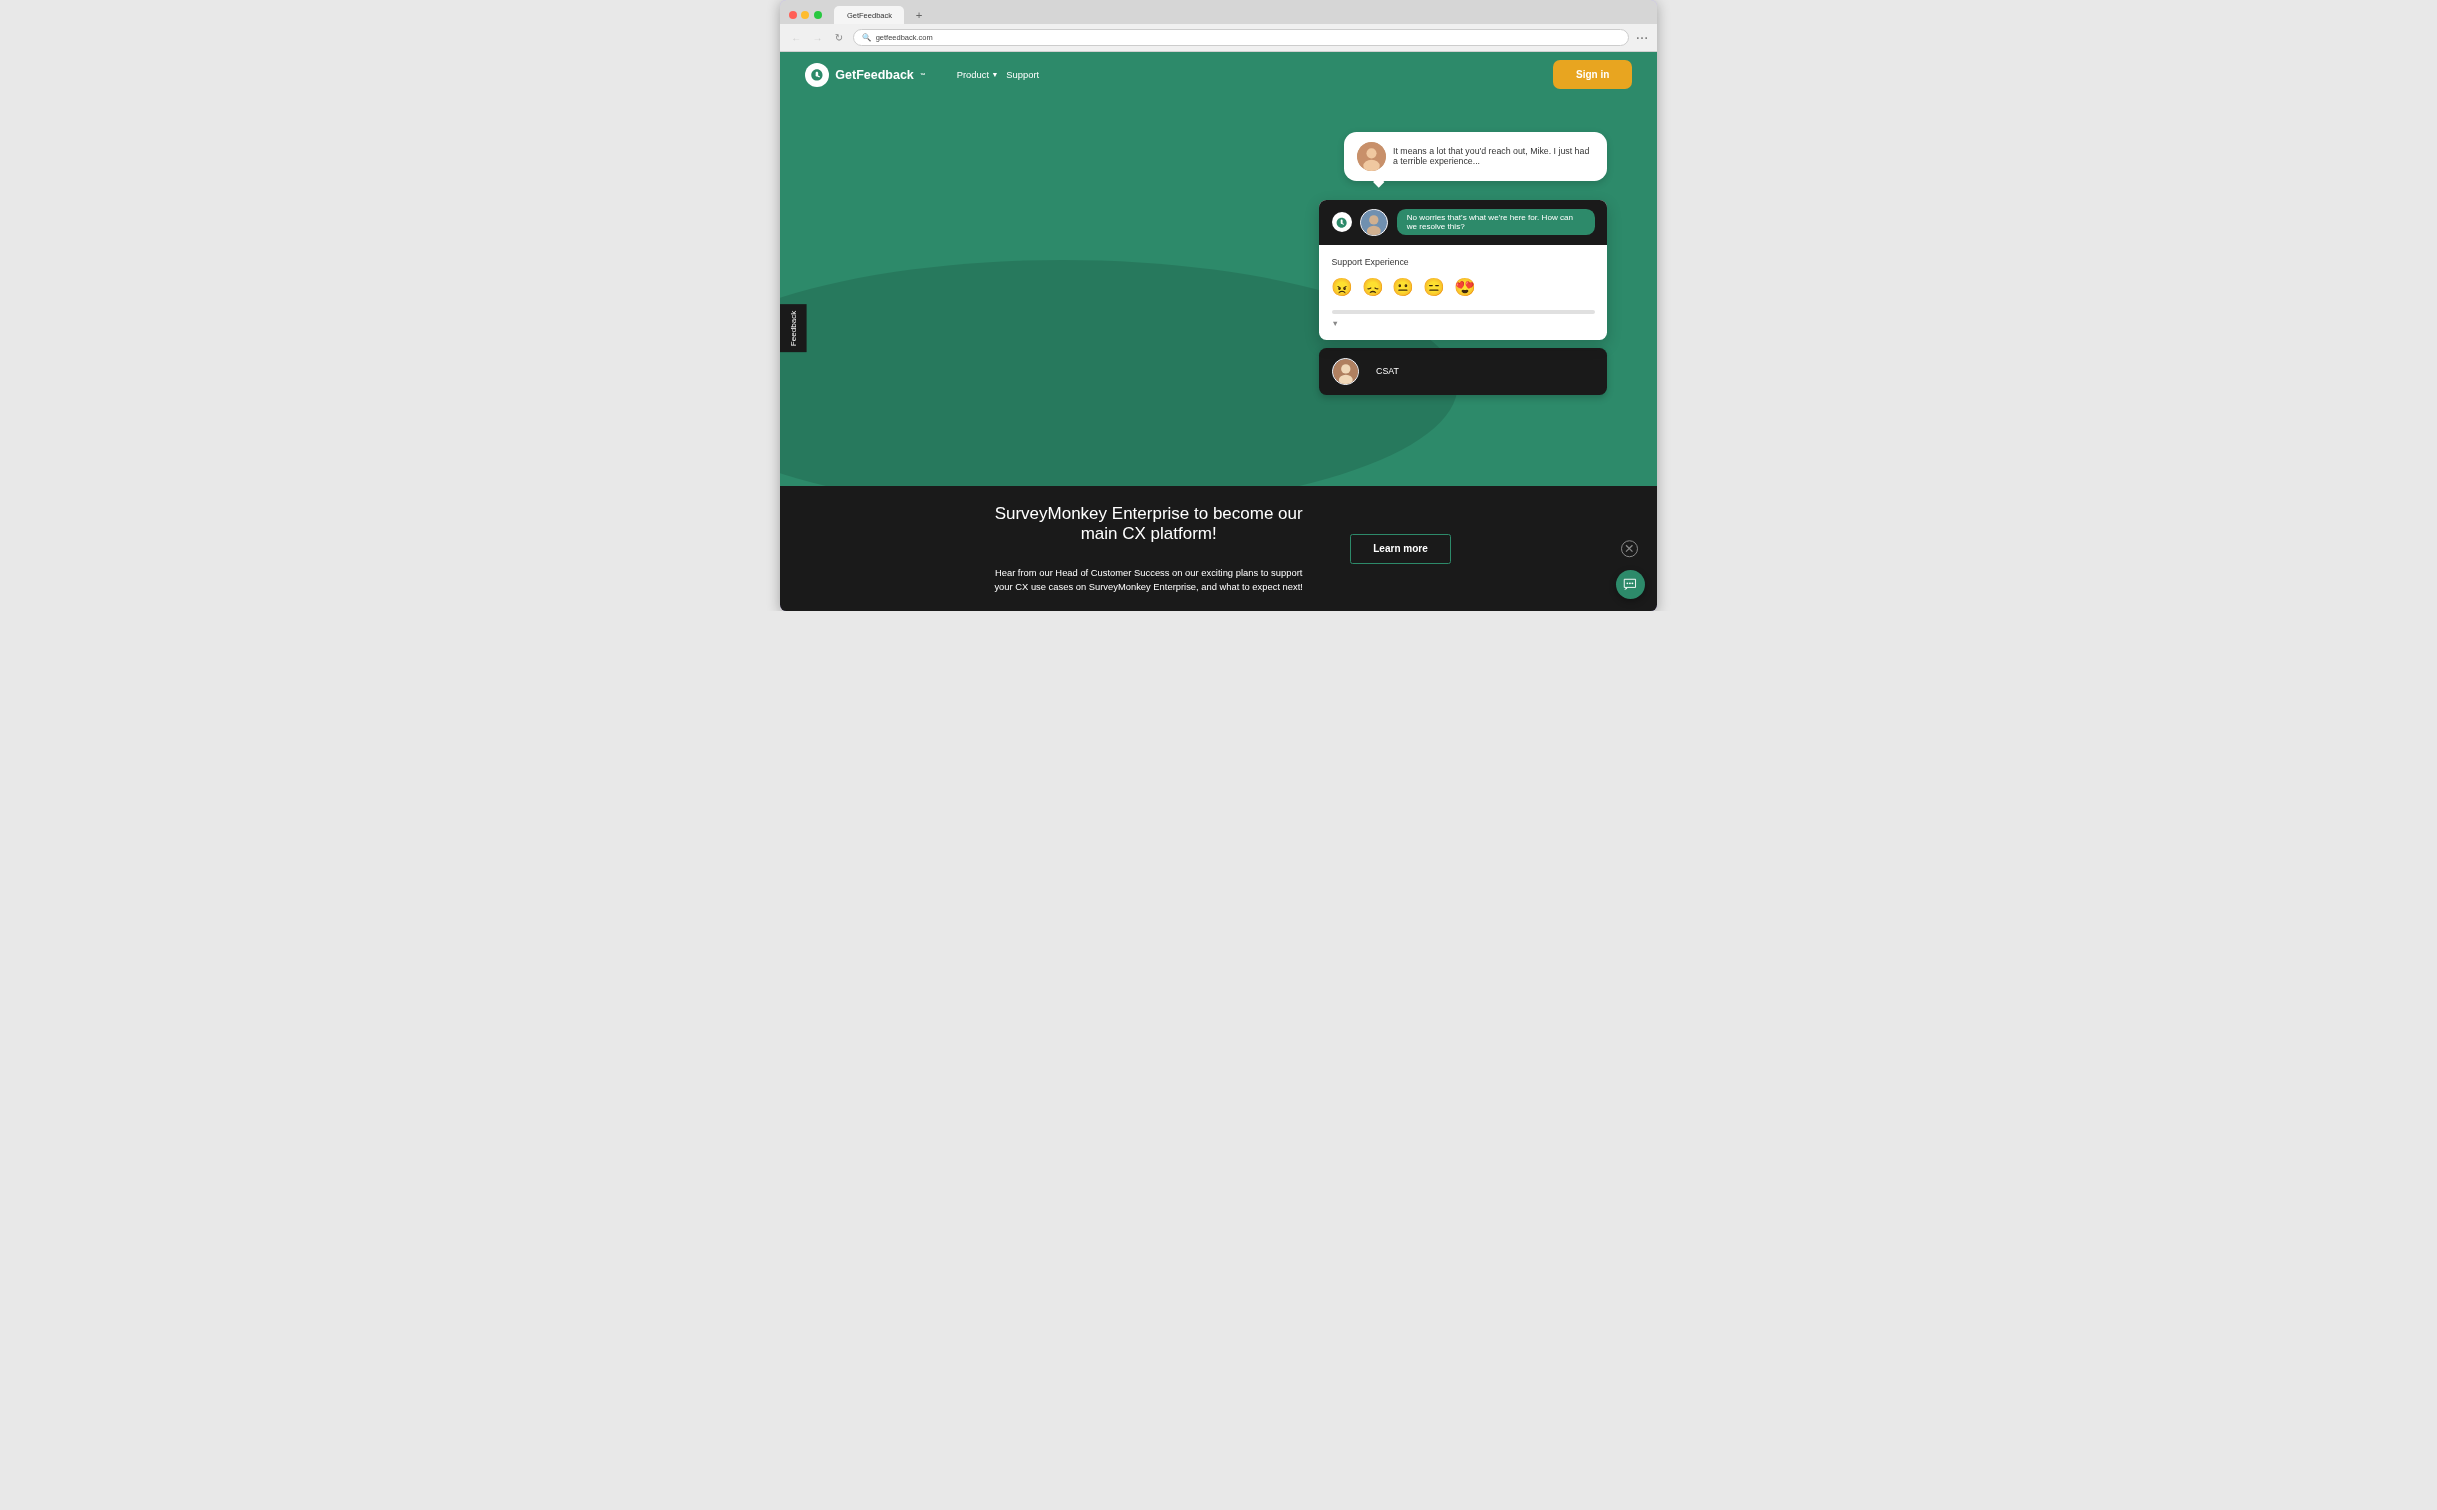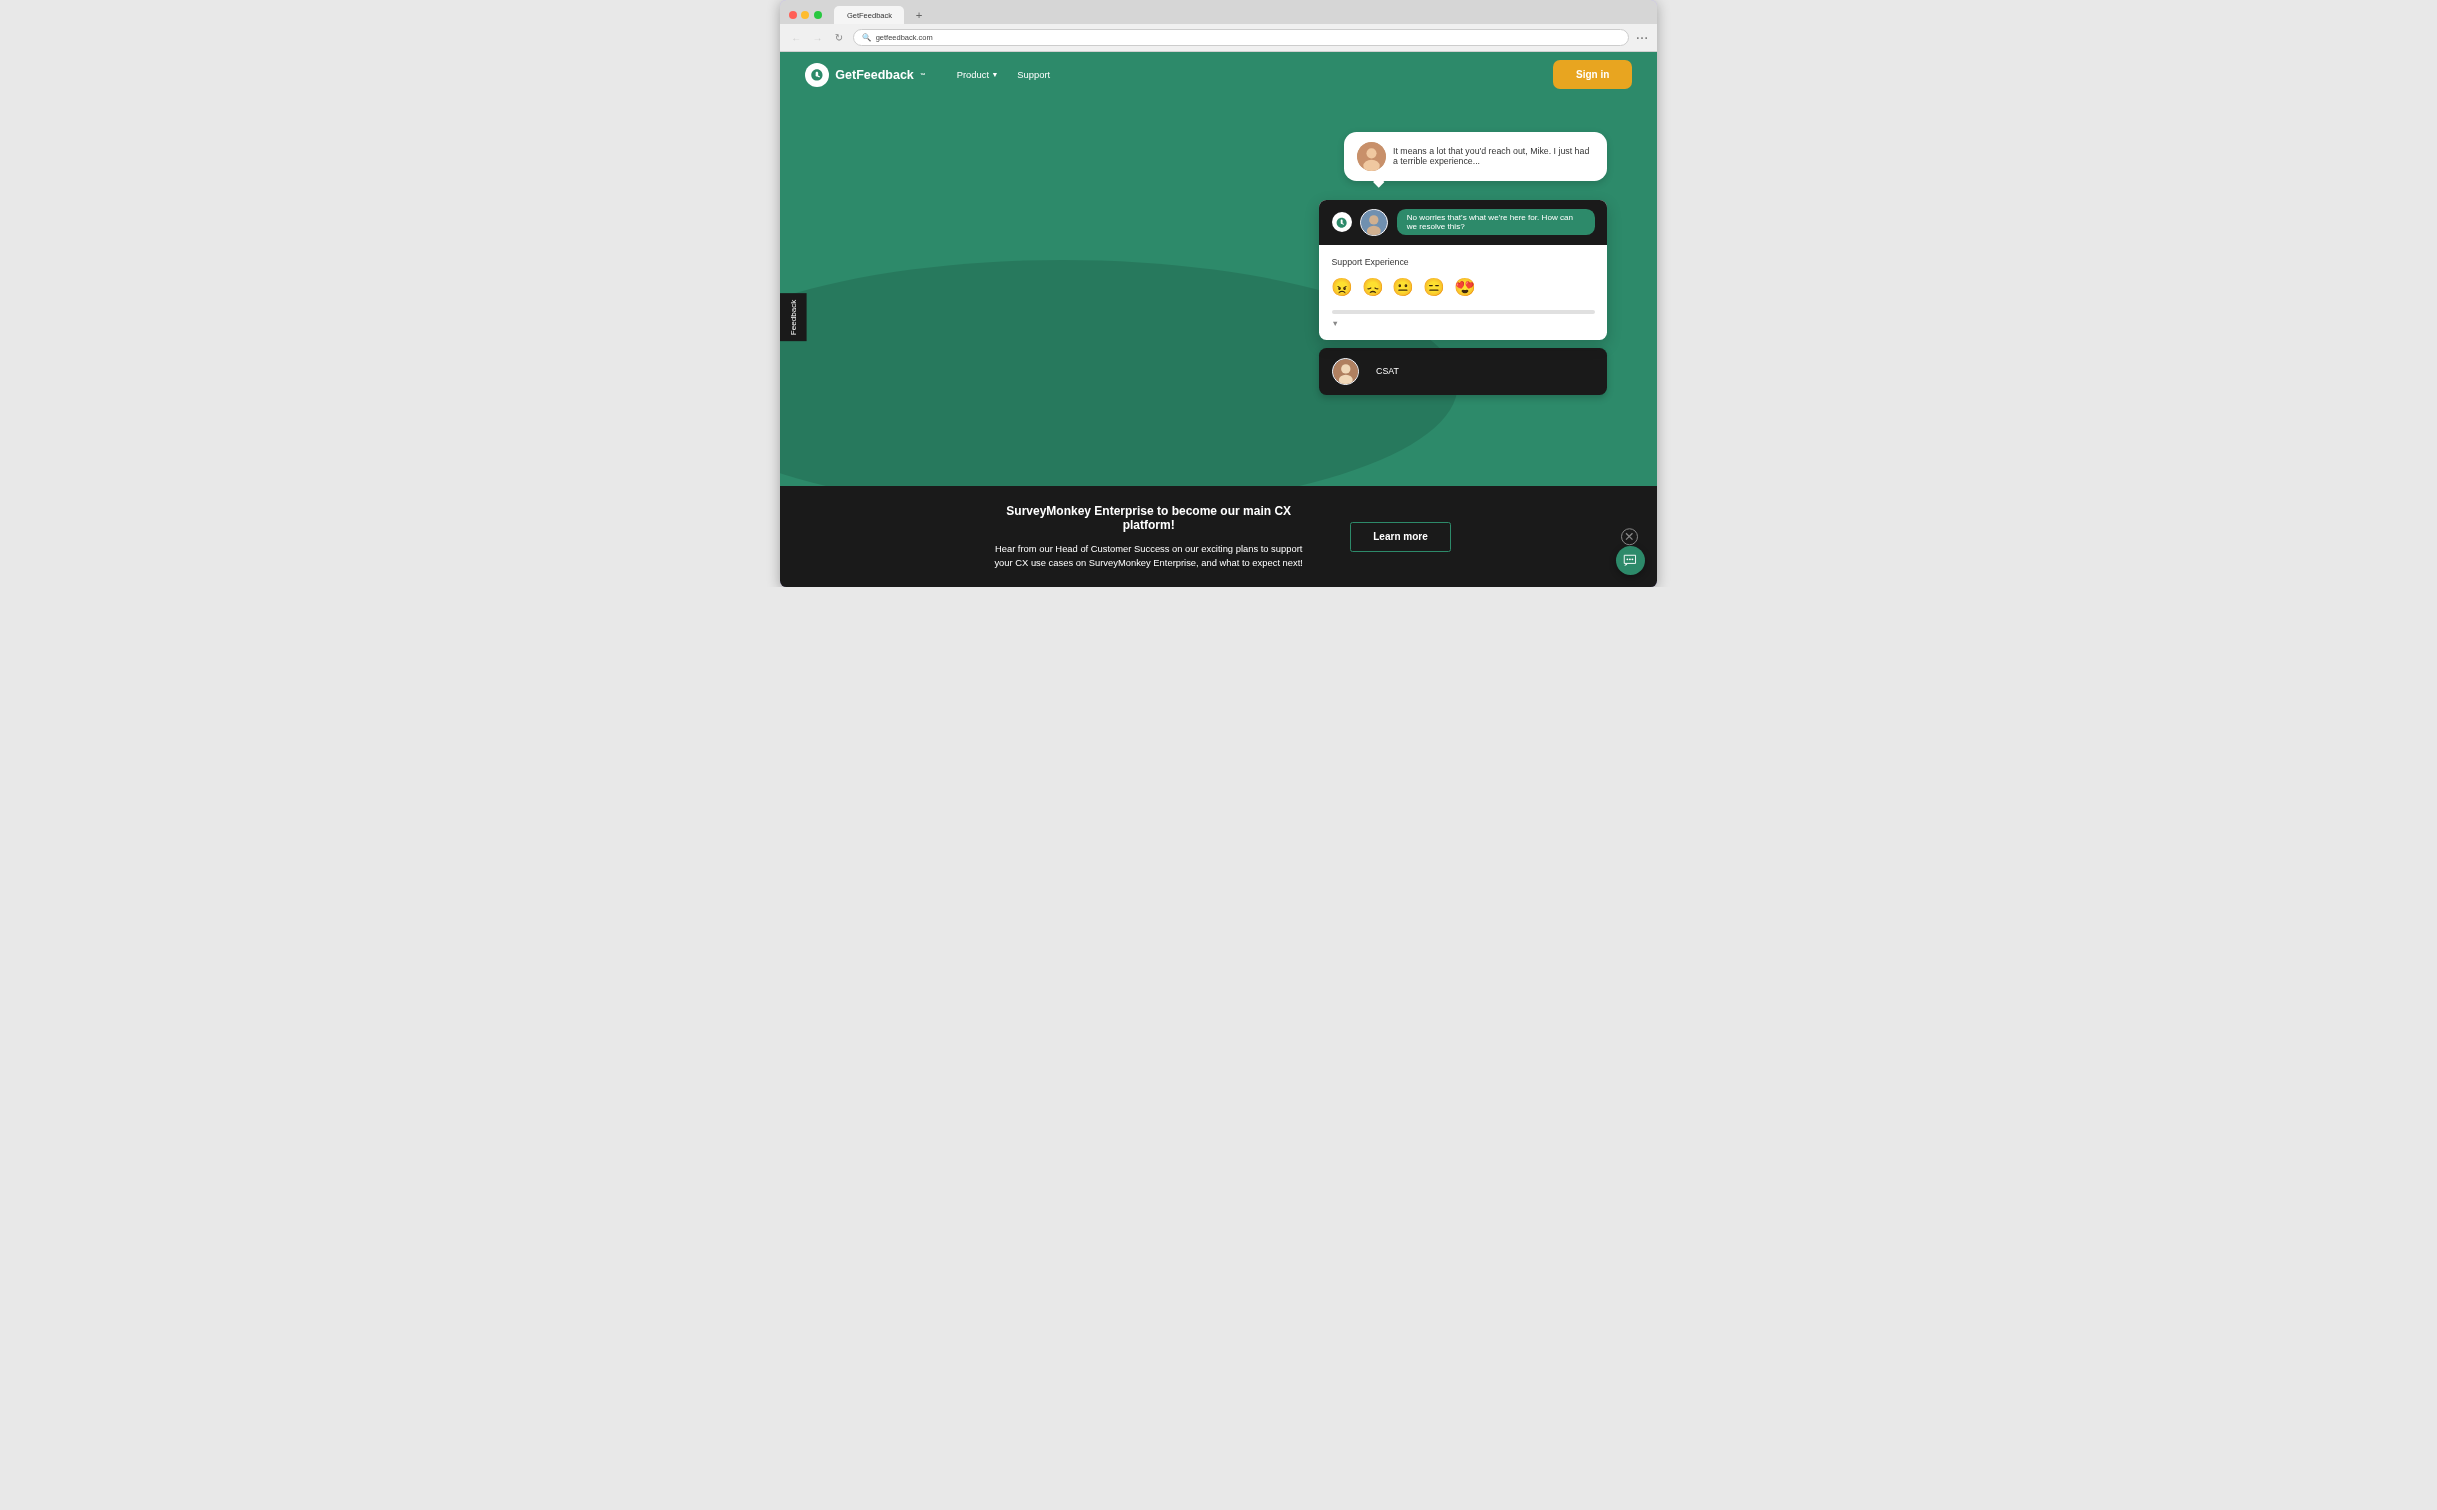--- a/index.html
+++ b/index.html
@@ -97,21 +97,21 @@
     }
     .logo-icon {
       width: 24px; height: 24px;
       background: white;
       border-radius: 50%;
       display: flex; align-items: center; justify-content: center;
       color: #2d8a6a;
       font-size: 11.3px; font-weight: 900;
     }
     .nav-links {
-      display: flex; align-items: center; gap: 19px;
+      display: flex; align-items: center; gap: 8px;
       margin-left: 31px;
     }
     .nav-link {
       color: white; font-size: 9.4px;
       text-decoration: none;
       display: flex; align-items: center; gap: 2.5px;
       cursor: pointer;
     }
     .nav-link .chevron { font-size: 6.9px; }
     .nav-signin {
@@ -295,23 +295,23 @@
       justify-content: center;
       gap: 38px;
       position: relative;
     }
     .notification-text {
       text-align: center;
       max-width: 326px;
     }
     .notification-text .main-text {
       color: white;
-      font-size: 12px;
-      font-weight: 700;
-      margin-bottom: 10px;
+      font-size: 17px;
+      font-weight: 400;
+      margin-bottom: 22px;
     }
     .notification-text .sub-text {
       color: white;
       font-size: 9.4px;
       font-weight: 500;
       line-height: 1.5;
     }
     .learn-more-btn {
       background: transparent;
       border: 1.3px solid #2d8a6a;

